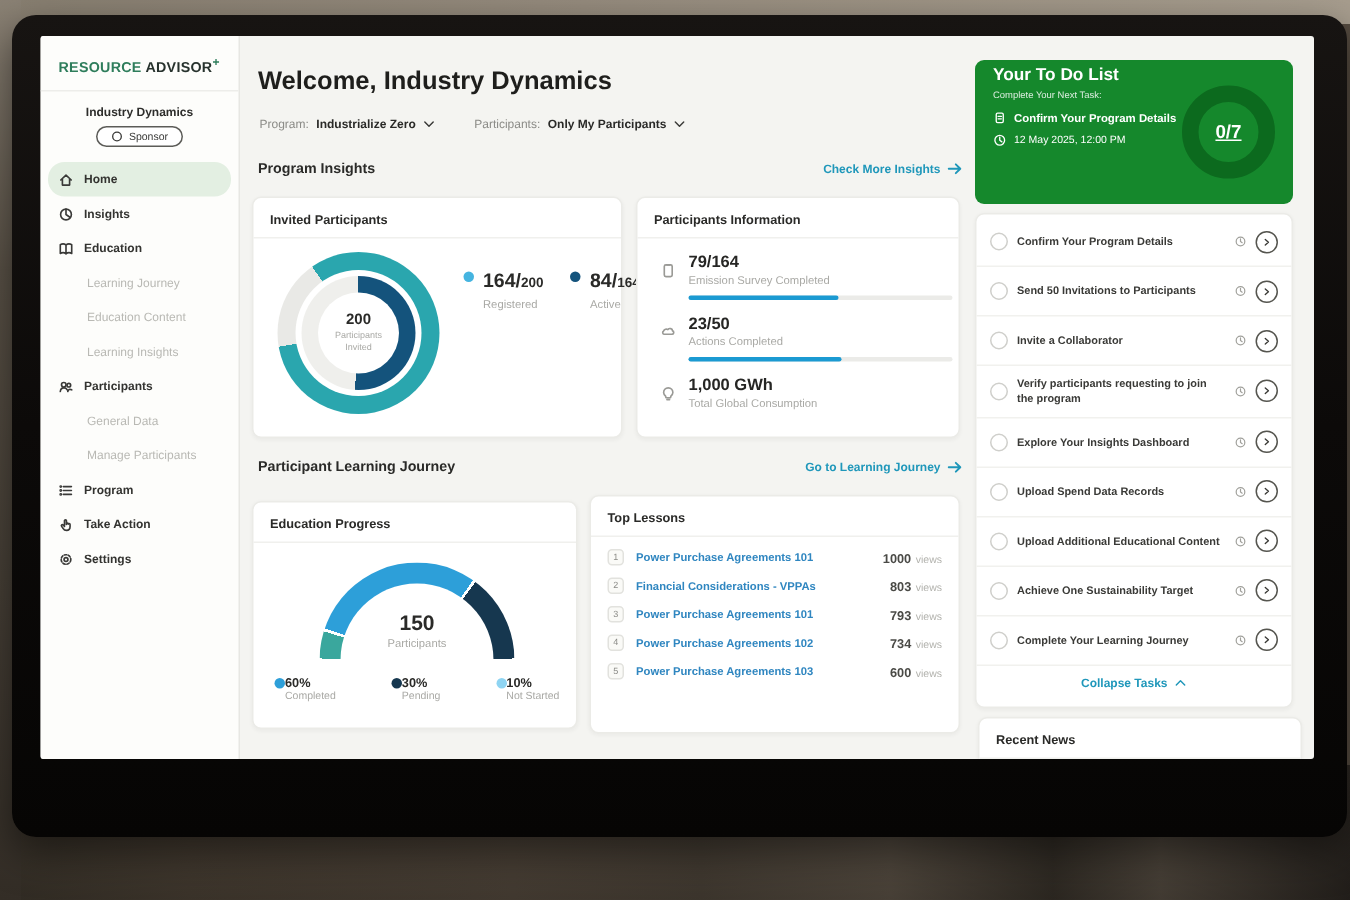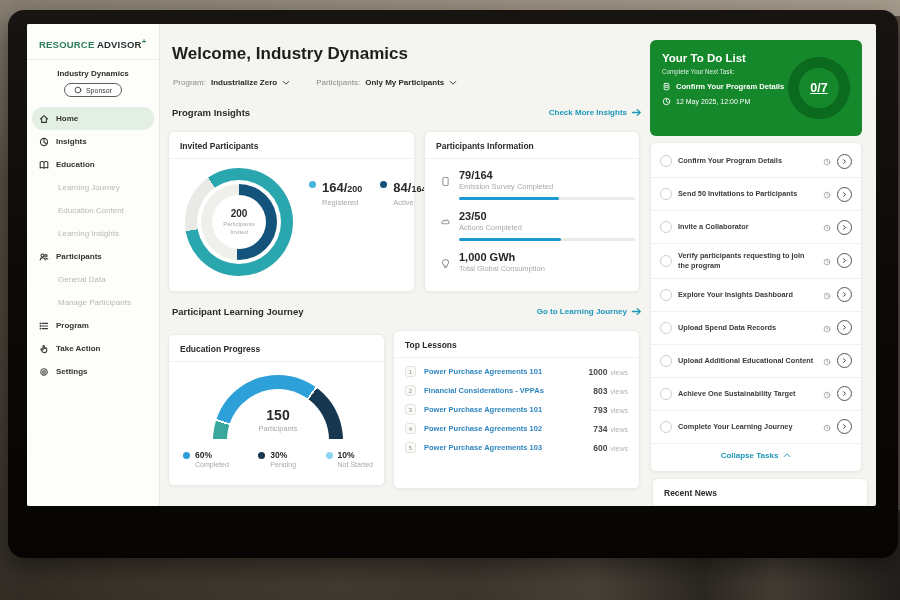--- a/index.html
+++ b/index.html
@@ -86,35 +86,35 @@
   .pi-fill { height:3px; border-radius:2px; }
 
   
   .gauge-wrap { position:absolute; left:44px; top:40px; width:130px; height:66px; overflow:hidden; }
   .gauge { position:absolute; left:0; top:0; width:130px; height:130px; border-radius:50%; }
   .gauge-hole { position:absolute; left:14px; top:14px; width:102px; height:102px; border-radius:50%; background:#fff; }
   .g-center { position:absolute; left:44px; top:72px; width:130px; text-align:center; }
   .g-center .v { font-size:14px; font-weight:bold; color:#2a2a28; }
   .g-center .l { font-size:7.5px; color:#a9a9a5; margin-top:1px; }
   .glegend { position:absolute; left:14px; top:116px; width:190px; display:flex; justify-content:space-between; }
-  .gleg-item { display:flex; gap:5px; }
+  .gleg-item { display:flex; }
   .gleg-pct { font-size:8.5px; font-weight:bold; color:#2a2a28; line-height:1.1; }
   .gleg-label { font-size:7px; color:#a9a9a5; margin-top:1px; }
 
   
   .lesson-row { display:flex; align-items:center; gap:8px; padding:8px 11px 0 11px; }
   .rank { width:11px; height:11px; border:1px solid #e2e2de; background:#fafaf7; border-radius:3px;
     font-size:6px; color:#8b8b87; display:flex; align-items:center; justify-content:center; flex:0 0 auto; }
   .lesson-title { flex:1; font-size:7.5px; font-weight:bold; cursor:pointer; }
   .views { display:flex; align-items:baseline; gap:3px; }
   .views b { font-size:8.5px; color:#4a4a46; }
   .views span { font-size:7px; color:#b3b3ae; }
 
   
-  .todo-head { position:absolute; border-radius:6px; color:#fff; padding:12px 12px; }
+  .todo-head { position:absolute; border-radius:6px; color:#fff; padding:4px 12px; }
   .todo-title { font-size:11.5px; font-weight:bold; }
   .todo-sub { font-size:6.3px; color:rgba(255,255,255,.85); margin-top:4px; }
   .todo-next { display:flex; align-items:center; gap:5px; font-size:7.6px; font-weight:bold; margin-top:7px; }
   .todo-due { display:flex; align-items:center; gap:5px; font-size:7px; margin-top:6px; }
   .todo-ring { position:absolute; right:12px; top:17px; width:62px; height:62px; border-radius:50%;
     border:11px solid #0c6a1e; display:flex; align-items:center; justify-content:center;
     font-size:12.5px; font-weight:bold; color:#fff; }
   .wicn { width:9px; height:9px; }
   .wicn path, .wicn circle, .wicn rect { stroke:#fff; fill:none; stroke-width:1; stroke-linecap:round; stroke-linejoin:round; }
 

